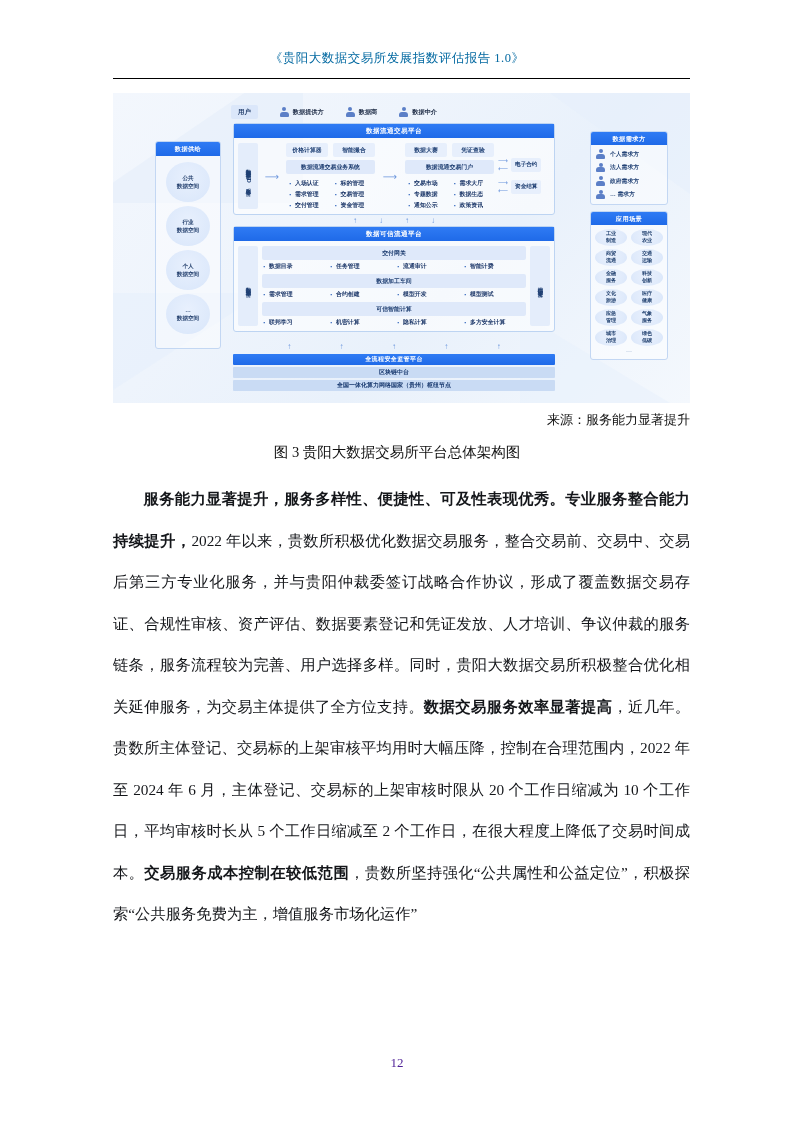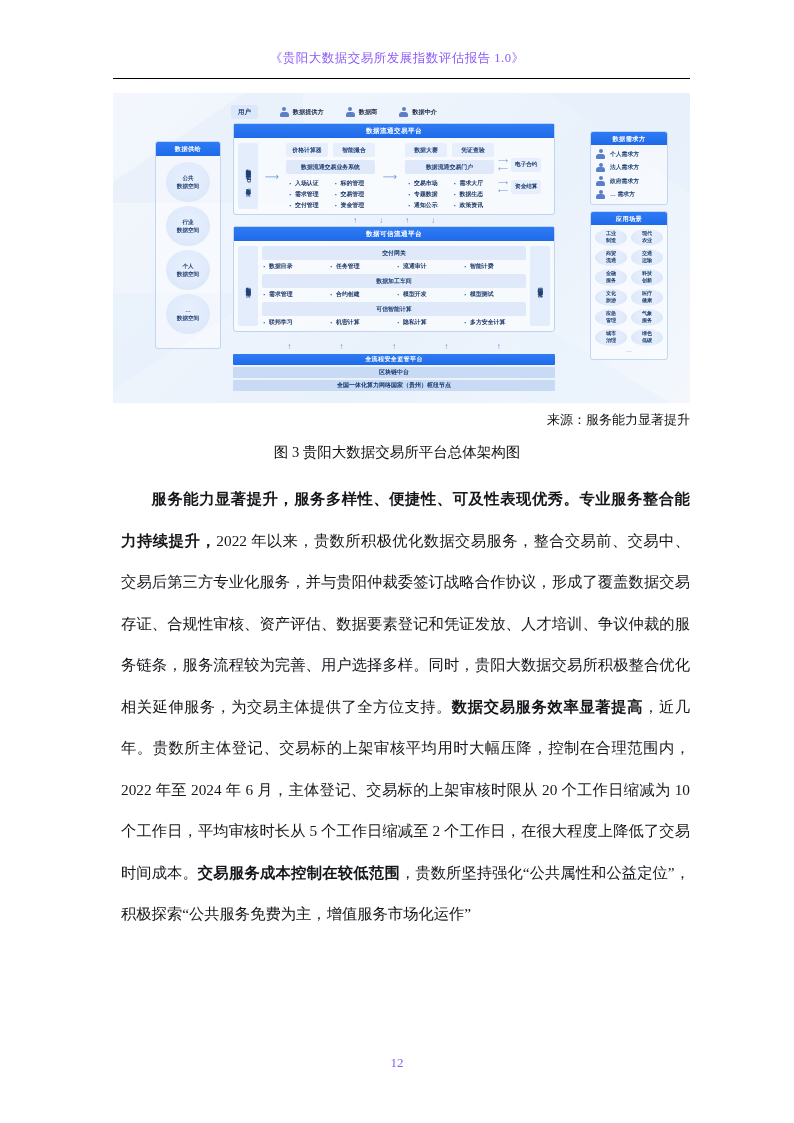--- a/index.html
+++ b/index.html
@@ -12,21 +12,21 @@
     overflow: hidden;
   }
 
   
   .page-header {
     position: absolute;
     top: 50px; left: 0; right: 0;
     text-align: center;
     font-size: 12.5px;
     letter-spacing: 0.5px;
-    color: #8b5cf6;
+    color: #0369a1;
   }
   .header-rule {
     position: absolute;
     top: 78px; left: 113px; right: 104px;
     border-bottom: 1.2px solid #000;
   }
 
   
   .figure-wrap {
     position: absolute;
@@ -196,26 +196,26 @@
   
   .body-text {
     position:absolute;
     top:478px; left:113px; width:577px;
     font-size:15.3px;
     line-height:41.5px;
     text-align:justify;
     text-justify: inter-ideograph;
     color:#14161a;
   }
-  .body-text p { text-indent: 2em; margin-left: 8px; }
+  .body-text p { text-indent: 2em; }
   .body-text b { font-family:"Liberation Sans", sans-serif; font-weight:bold; letter-spacing:.2px; }
 
   .page-number {
     position:absolute; bottom:52px; left:0; right:0;
-    text-align:center; font-size:13px; color:#8b5cf6;
+    text-align:center; font-size:13px; color:#4c1d95;
   }
 </style>
 </head>
 <body>
 
 <div class="page-header">《贵阳大数据交易所发展指数评估报告 1.0》</div>
 <div class="header-rule"></div>
 
 <div class="figure-wrap">
   <div class="fig-bg-tri t1"></div>

